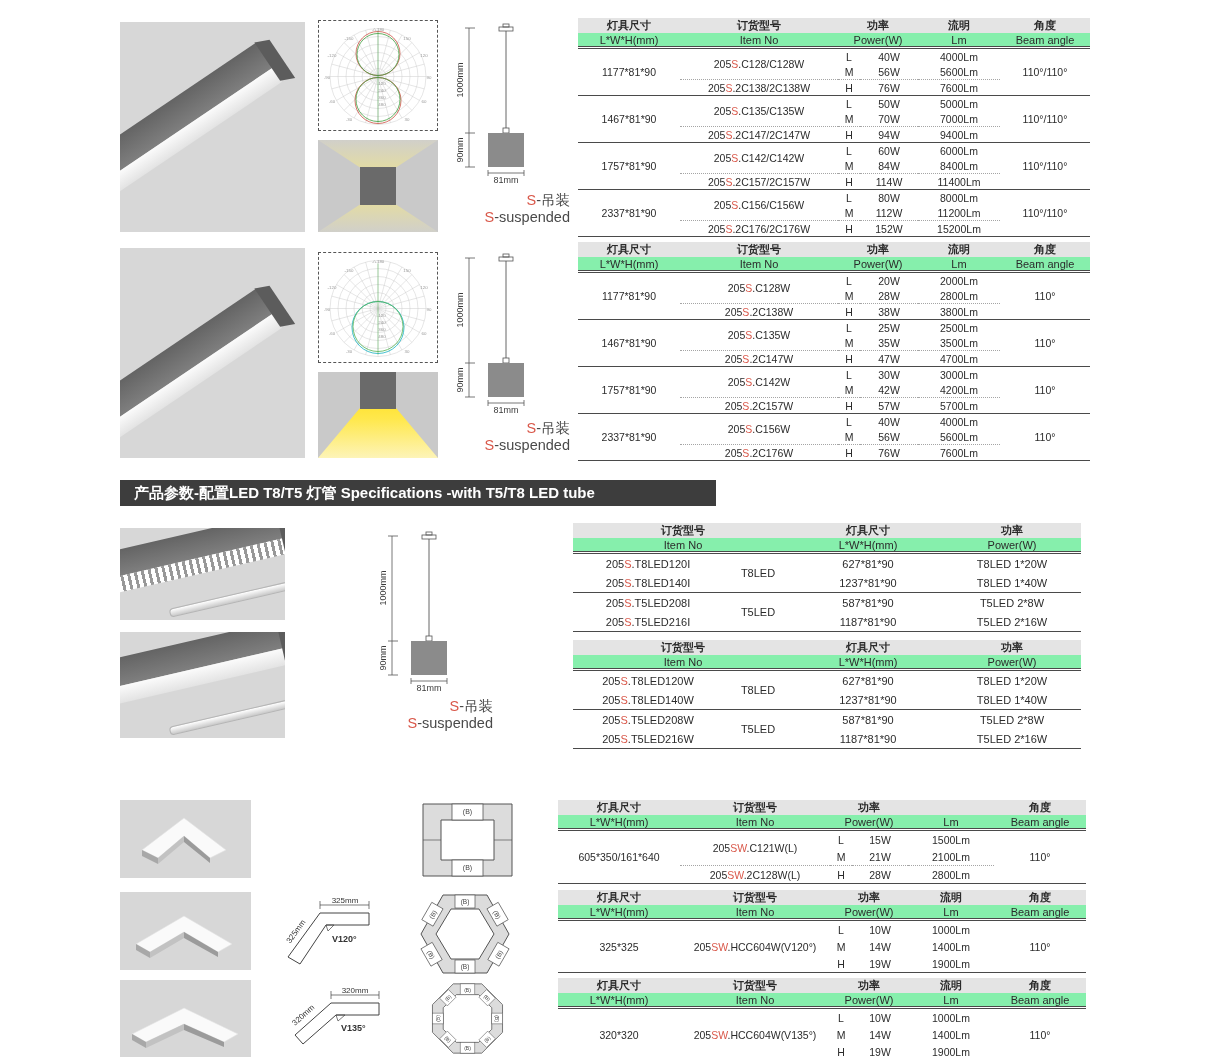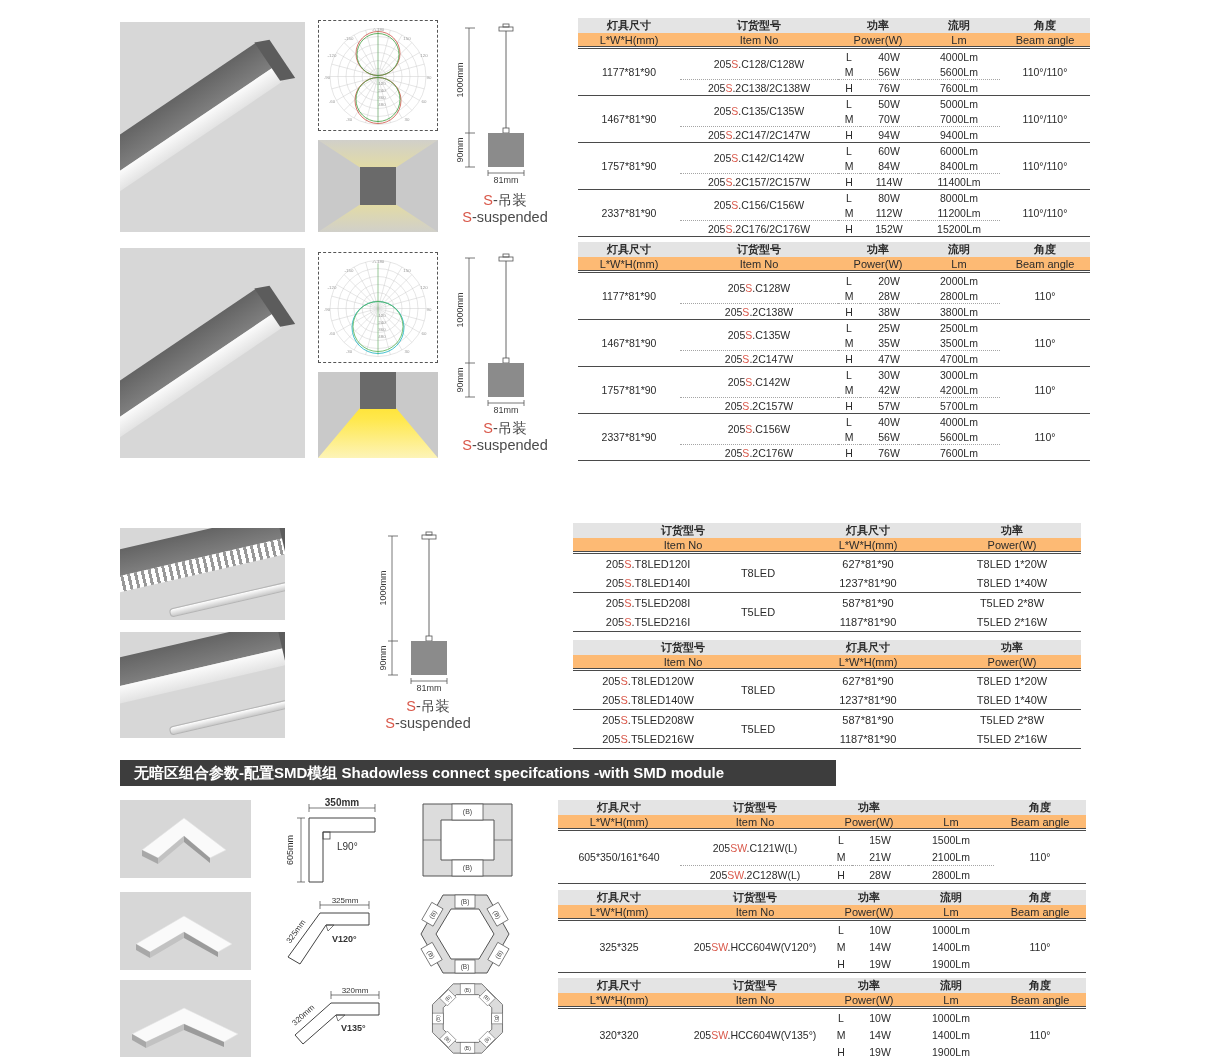--- a/index.html
+++ b/index.html
@@ -15,28 +15,28 @@
   .tube{position:absolute;background:linear-gradient(180deg,#ffffff,#c9c9c9);border:1px solid #b5b5b5;border-radius:4px;}
   
   .polar{background:#fff;border:1px dashed #555;box-sizing:border-box;}
   
   .fx{background:#c9c9c9;overflow:hidden;}
   .beam{position:absolute;left:0;top:0;right:0;bottom:0;}
   .fixture{position:absolute;background:#6a6a6a;}
   
   .secbar{height:26px;background:#3d3d3d;color:#fff;font-size:15px;font-weight:bold;line-height:26px;padding-left:14px;box-sizing:border-box;white-space:nowrap;}
   
-  .slabel{text-align:center;font-size:14.5px;color:#4a4a4a;line-height:17px;}
+  .slabel{text-align:right;font-size:14.5px;color:#4a4a4a;line-height:17px;}
   .red{color:#d9584a;}
   
   table.spec{position:absolute;border-collapse:collapse;table-layout:fixed;text-align:center;color:#2b2b2b;border-bottom:1.5px solid #4a4a4a;}
   table.spec th,table.spec td{padding:0;font-weight:normal;overflow:hidden;white-space:nowrap;}
   table.spec th{font-size:11px;}
   tr.zh th{background:#e4e4e4;font-weight:bold;height:14px;margin-left:31px;}
-  tr.en th{background:#fdba74;height:13px;border-bottom:3px double #4a4a4a;margin-top:8px;}
+  tr.en th{background:#86efac;height:13px;border-bottom:3px double #4a4a4a;margin-top:8px;}
   .t1 td,.t2 td{height:15px;font-size:10.5px;}
   .t3 td,.t4 td{height:19px;font-size:11px;}
   .t5 td,.t6 td,.t7 td{height:17px;font-size:10.5px;}
   tr.gsep td{border-top:1.4px solid #4a4a4a;}
   tr.dot td{border-top:1px dotted #a5a5a5;}
   
   .dim{font-size:9px;fill:#3c3c3c;}
   svg text{font-family:"Liberation Sans",sans-serif;}
 </style>
 </head>
@@ -410,20 +410,21 @@
         </tr>
     <tr class="dot">
           <td><span>205</span><span class="red">S</span><span>.2C176W</span></td>
           <td>H</td>
           <td>76W</td>
           <td>7600Lm</td>
         </tr>
   </tbody>
     </table>
 
+  <div class="abs secbar" style="left:120px;top:480px;width:596px;">产品参数-配置LED T8/T5 灯管 Specifications -with T5/T8 LED tube</div>
 
   <div class="abs photo" style="left:120px;top:528px;width:165px;height:92px;">
     <div class="bar" style="left:-18px;top:26px;width:185px;height:46px;transform:rotate(-13deg);">
       <div class="bt" style="height:26px;"></div>
       <div class="bl" style="height:16px;"></div>
       <div class="cap" style="right:-11px;top:2px;width:12px;height:40px;"></div>
     </div>
     <div class="tube" style="left:48px;top:66px;width:130px;height:7px;transform:rotate(-13deg);"></div>
   </div>
   <div class="abs photo" style="left:120px;top:632px;width:165px;height:106px;">
@@ -538,43 +539,27 @@
           <td>T5LED 2*8W</td>
         </tr>
     <tr>
           <td><span>205</span><span class="red">S</span><span>.T5LED216W</span></td>
           <td>1187*81*90</td>
           <td>T5LED 2*16W</td>
         </tr>
   </tbody>
     </table>
 
-  <div class="abs secbar" style="left:120px;top:760px;width:716px;">无暗区组合参数-配置SMD模组 Shadowless connect specifcations -with SMD module</div>
 
   <div class="abs photo" style="left:120px;top:800px;width:131px;height:78px;">
     <svg width="131" height="78">
       <polygon points="22,50 64,18 106,50 90,58 64,36 38,58" fill="#fafafa" stroke="#e2e2e2" stroke-width="0.6"></polygon>
       <polygon points="22,50 38,58 38,64 22,56" fill="#a8a8a8"></polygon>
       <polygon points="64,36 90,58 90,63 64,42" fill="#9b9b9b"></polygon>
       <polygon points="38,58 64,36 64,42 38,64" fill="#c2c2c2"></polygon>
-    </svg>
-  </div>
-  <div class="abs" style="left:275px;top:798px;width:120px;height:90px;">
-    <svg width="120" height="90">
-      <path d="M34,20 L100,20 L100,34 L48,34 L48,84 L34,84 Z" fill="none" stroke="#444" stroke-width="1"></path>
-      <rect x="48" y="34" width="7" height="7" fill="none" stroke="#444" stroke-width="0.8"></rect>
-      <line x1="34" y1="10" x2="100" y2="10" stroke="#444" stroke-width="0.7"></line>
-      <line x1="34" y1="6" x2="34" y2="14" stroke="#444" stroke-width="0.7"></line>
-      <line x1="100" y1="6" x2="100" y2="14" stroke="#444" stroke-width="0.7"></line>
-      <text x="67" y="8" text-anchor="middle" font-size="10" font-weight="bold" fill="#333">350mm</text>
-      <line x1="26" y1="20" x2="26" y2="84" stroke="#444" stroke-width="0.7"></line>
-      <line x1="22" y1="20" x2="30" y2="20" stroke="#444" stroke-width="0.7"></line>
-      <line x1="22" y1="84" x2="30" y2="84" stroke="#444" stroke-width="0.7"></line>
-      <text transform="rotate(-90 18 52)" x="18" y="52" text-anchor="middle" font-size="9" fill="#333">605mm</text>
-      <text x="62" y="52" font-size="10" fill="#333">L90°</text>
     </svg>
   </div>
   <div class="abs" style="left:415px;top:798px;width:105px;height:86px;">
     <svg width="105" height="86">
       <path d="M8,6 L97,6 L97,78 L8,78 Z M26,22 L26,62 L79,62 L79,22 Z" fill-rule="evenodd" fill="#dcdcdc" stroke="#555" stroke-width="1"></path>
       <line x1="8" y1="42" x2="26" y2="42" stroke="#555" stroke-width="0.7"></line>
       <line x1="79" y1="42" x2="97" y2="42" stroke="#555" stroke-width="0.7"></line>
       <rect x="37" y="6" width="31" height="16" fill="#ffffff" stroke="#555" stroke-width="0.8"></rect>
       <text x="52.5" y="16" text-anchor="middle" font-size="7" fill="#444">(B)</text>
       <rect x="37" y="62" width="31" height="16" fill="#ffffff" stroke="#555" stroke-width="0.8"></rect>

